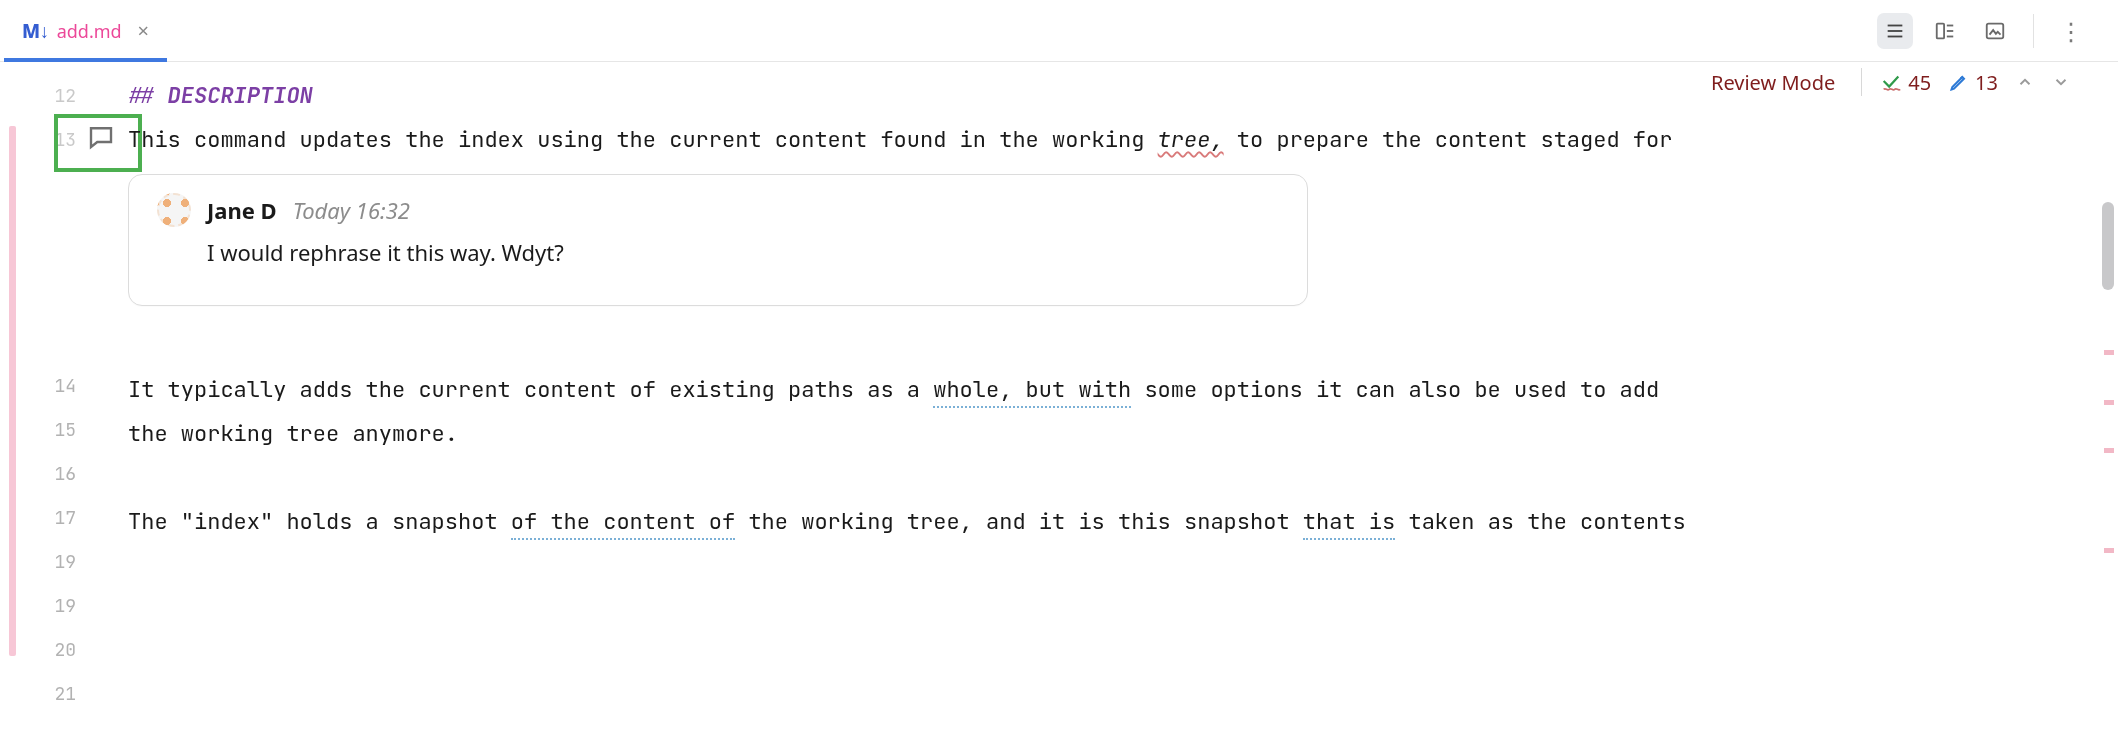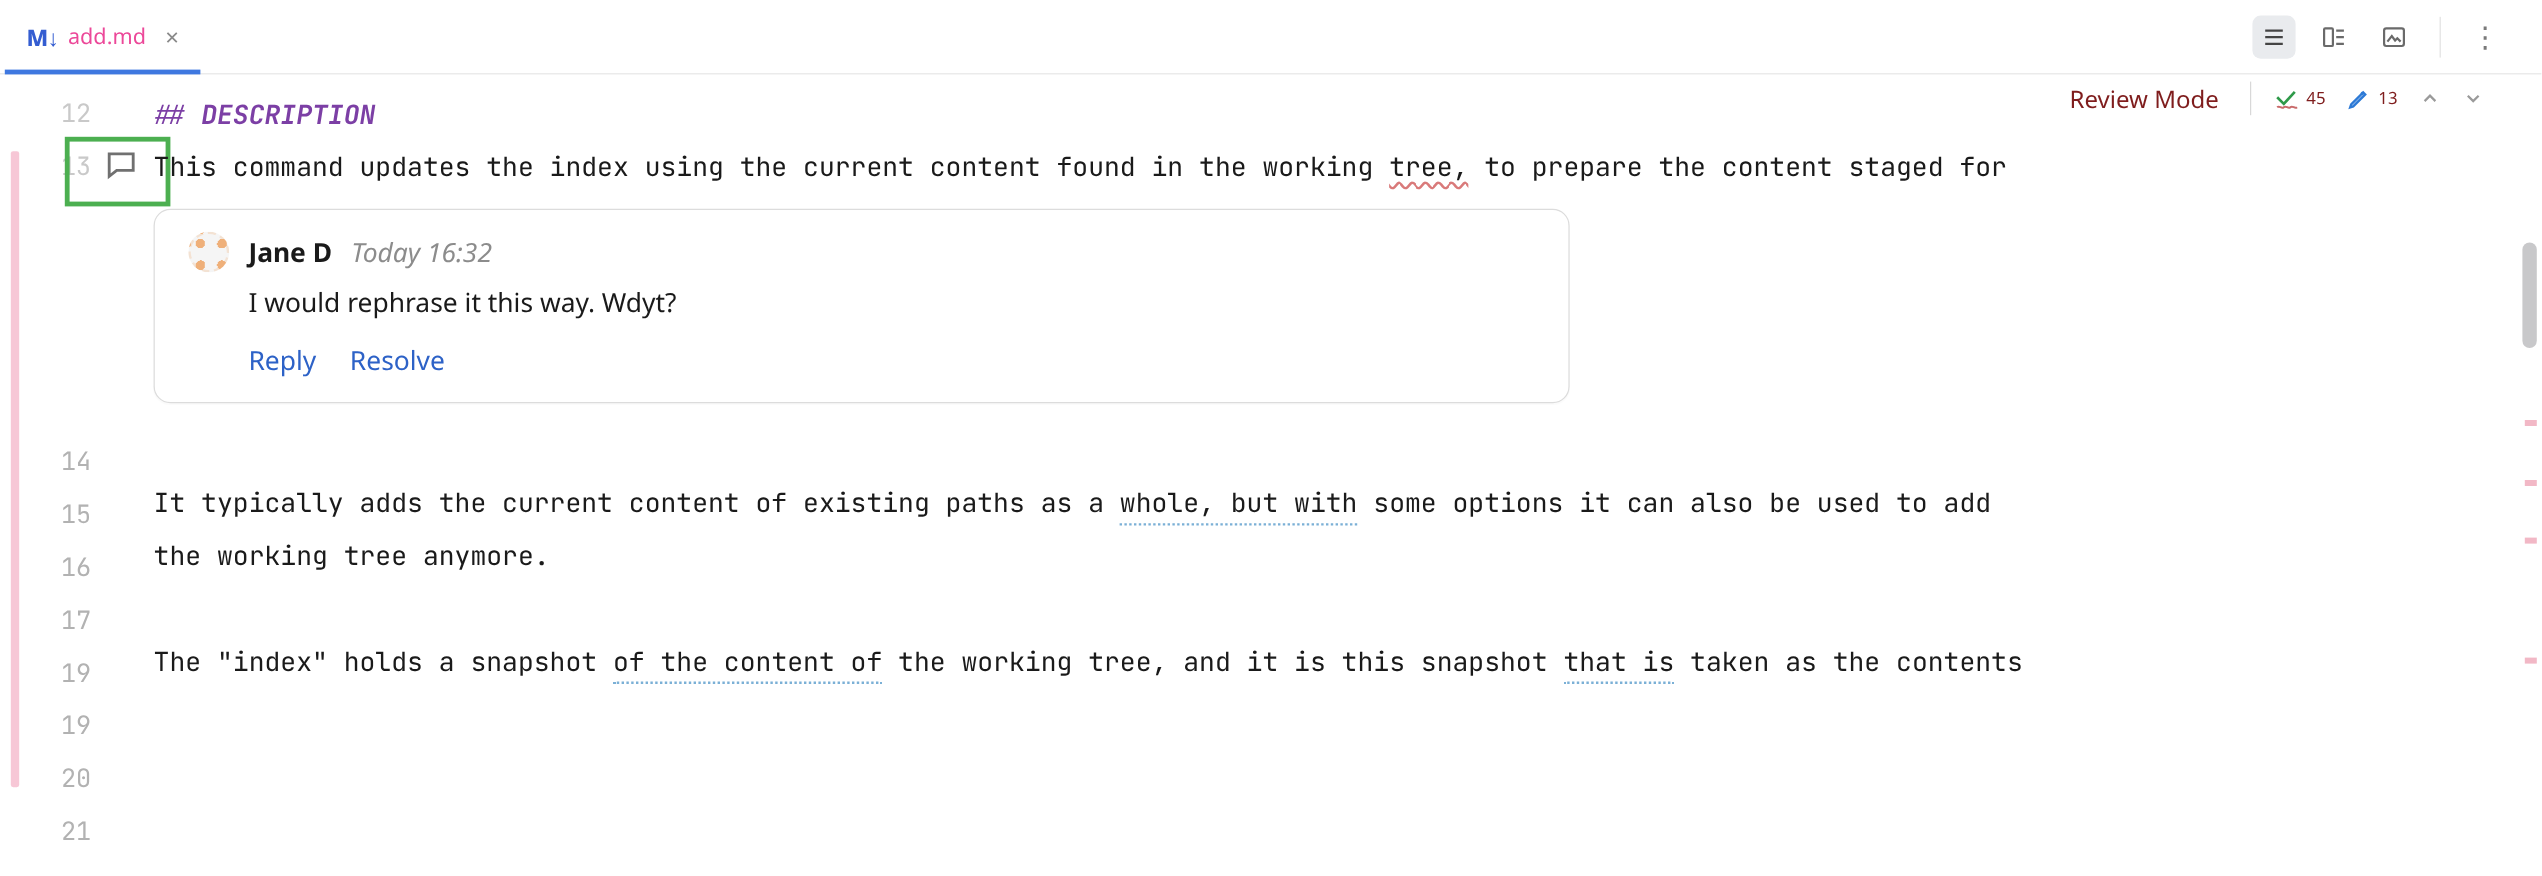--- a/index.html
+++ b/index.html
@@ -46,21 +46,21 @@
 
   
   .status {
     position: absolute;
     top: 68px; right: 48px;
     display: flex; align-items: center; gap: 18px;
     color: #7f1d1d; font-size: 20px;
   }
   .status .mode { margin-right: 8px; }
   .status .vsep2 { width: 1px; height: 28px; background: #d8d8d8; }
-  .chip { display: inline-flex; align-items: center; gap: 6px; font-size: 14px; }
+  .chip { display: inline-flex; align-items: center; gap: 6px; font-size: 20px; }
   .chip.warn svg { color: #2f9a4a; }
   .chip.edit svg { color: #2d7ad6; }
   .chev { color: #9a9a9a; font-size: 18px; }
 
   
   .editor {
     position: absolute;
     top: 62px; left: 0; right: 0; bottom: 0;
     display: flex;
   }
@@ -72,21 +72,21 @@
   }
   .gutter {
     width: 128px;
     padding-top: 12px;
     position: relative;
   }
   .ln {
     text-align: right;
     padding-right: 52px;
     color: #b2b2b2;
-    font-size: 21px;
+    font-size: 18px;
     height: 44px;
     line-height: 44px;
   }
   .ln.faded { color: #c9c9c9; }
   .highlight-box {
     position: absolute;
     left: 54px; top: 52px;
     width: 88px; height: 58px;
     border: 4px solid #4caf50;
   }
@@ -105,20 +105,21 @@
   }
   .line { height: 44px; line-height: 44px; white-space: pre; }
   .h2 { color: #7c3fa5; font-style: italic; font-weight: 600; }
   .hashes { color: #7c3fa5; font-style: italic; }
   .squiggle {
     text-decoration-line: underline;
     text-decoration-style: wavy;
     text-decoration-color: #d97a7a;
     text-decoration-thickness: 2px;
     text-underline-offset: 4px;
+    font-style: italic;
   }
   .dotted {
     border-bottom: 2px dotted #7bb0d6;
     padding-bottom: 2px;
   }
 
   
   .comment-card {
     margin: 12px 0 18px 0;
     width: 1180px;
@@ -261,24 +262,20 @@
 
     <div class="line"><span>This command updates the index using the current content found in the working </span><span class="squiggle">tree,</span><span> to prepare the content staged for</span></div>
 
     <div class="comment-card" style="font-family:-apple-system,system-ui,sans-serif;">
       <div class="comment-head">
         <div class="avatar"></div>
         <span class="author">Jane D</span>
         <span class="timestamp">Today 16:32</span>
       </div>
       <div class="comment-body">I would rephrase it this way. Wdyt?</div>
-      <div class="comment-actions">
-        <a href="#">Reply</a>
-        <a href="#">Resolve</a>
-      </div>
     </div>
 
 
     <div class="line"></div>
 
     <div class="line"><span>It typically adds the current content of existing paths as a </span><span class="dotted">whole, but with</span><span> some options it can also be used to add</span></div>
 
 
     <div class="line">the working tree anymore.</div>
 

